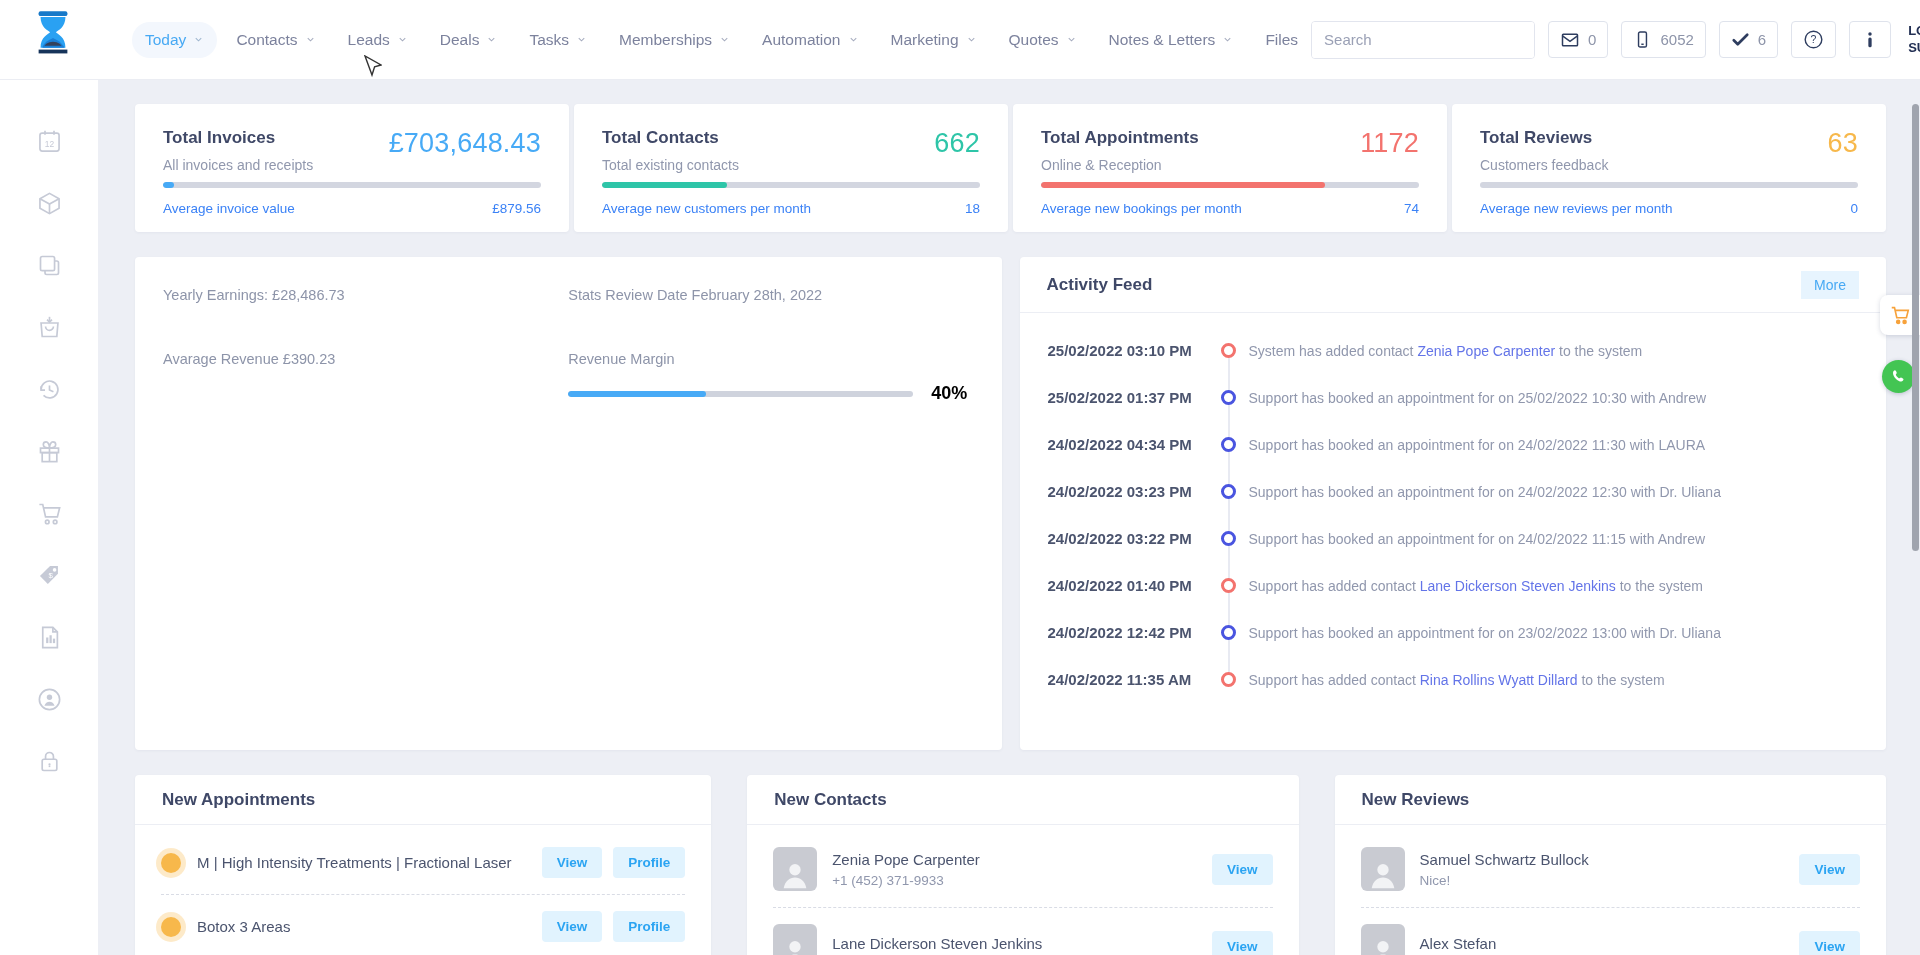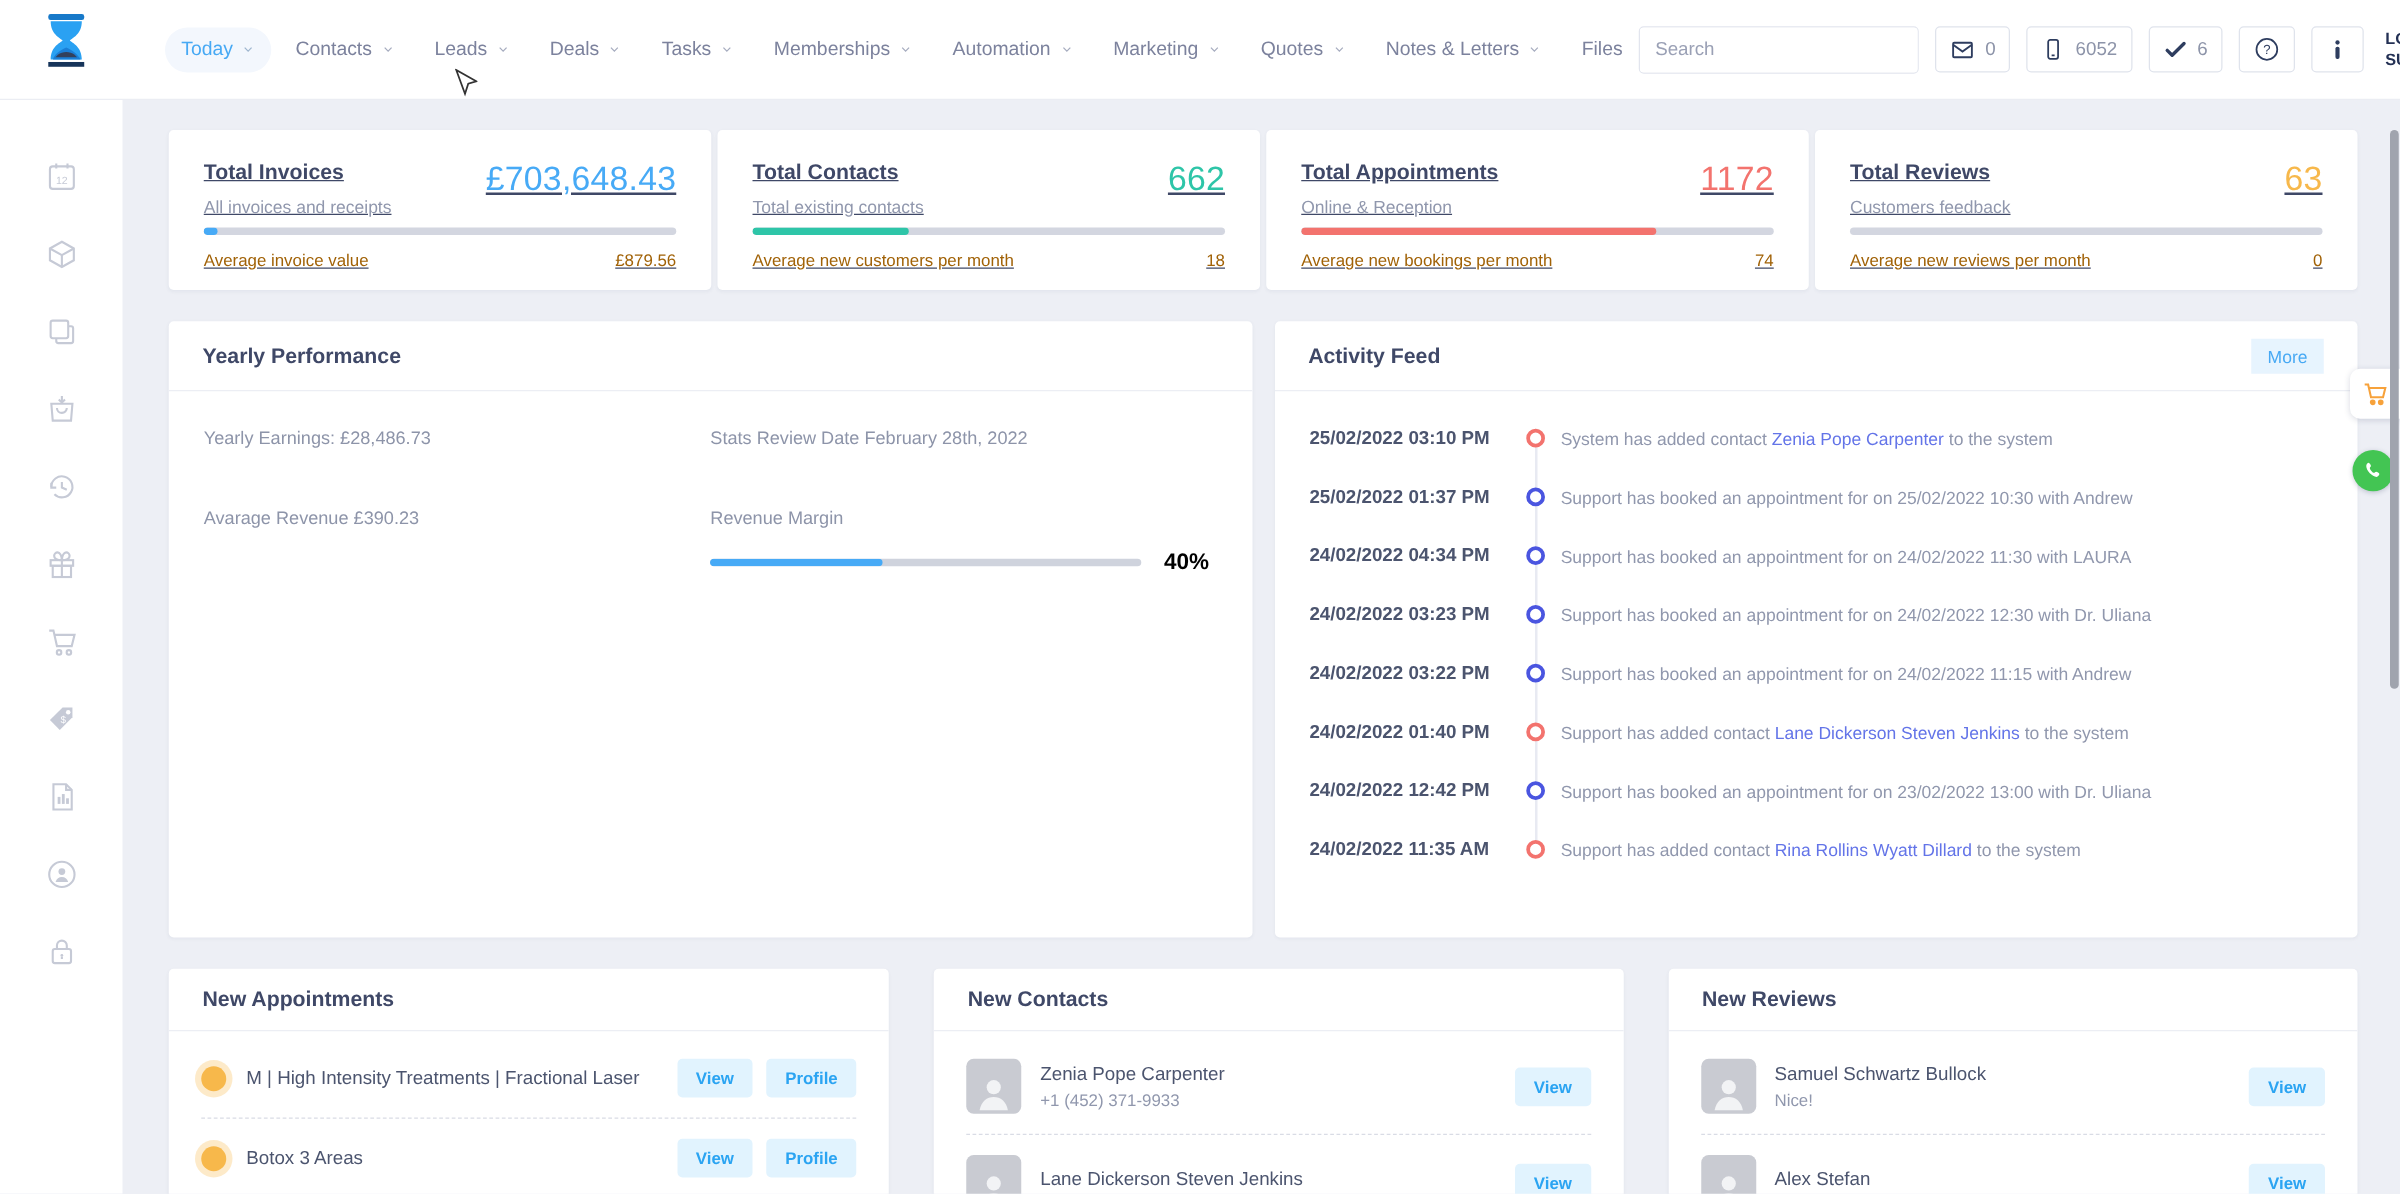--- a/index.html
+++ b/index.html
@@ -54,29 +54,29 @@
   .side-ic svg{ width:27px; height:27px; stroke:#c6cad6; fill:none; stroke-width:1.5; }
   
   .main{
     position:absolute; top:80px; left:98px; right:0; bottom:0;
     padding:24px 34px 0 37px; overflow:hidden;
   }
   .card, .panel{
     background:#fff; border-radius:4px; box-shadow:0 1px 3px rgba(40,50,90,.05);
   }
   
-  .stats-row{ display:grid; grid-template-columns:repeat(4,1fr); gap:5px; height:128px;text-decoration:underline; }
+  .stats-row{ display:grid; grid-template-columns:repeat(4,1fr); gap:5px; height:128px; }
   .card{ padding:24px 28px 16px; display:flex; flex-direction:column; }
   .card-top{ display:flex; }
   .card-title{ font-size:17px; font-weight:bold; color:#3f4867; }
   .card-sub{ font-size:14px; color:#9097ad; margin-top:9px; }
   .card-value{ margin-left:auto; font-size:27px; font-weight:500; letter-spacing:.2px; }
   .bar{ margin-top:auto; height:6px; border-radius:3px; background:#d3d6e0; overflow:hidden; }
   .fill{ display:block; height:100%; border-radius:3px; }
-  .avg-row{ display:flex; justify-content:space-between; font-size:13.5px; color:#a16207; margin-top:13px; }
+  .avg-row{ display:flex; justify-content:space-between; font-size:13.5px; color:#3b82f6; margin-top:13px; }
   
   .mid-row{ display:grid; grid-template-columns:1fr 1fr; gap:18px; height:493px; margin-top:25px; }
   .panel{ display:flex; flex-direction:column; overflow:hidden; }
   .panel-header{
     height:56px; flex:0 0 auto; padding:0 27px; display:flex; align-items:center;
     border-bottom:1px solid #eceef4;
   }
   .panel-title{ font-size:17px; font-weight:bold; color:#3f4867; }
   .more-btn{
     margin-left:auto; background:#e7f4fe; color:#47a9f4; font-size:14px;
@@ -421,23 +421,20 @@
         </div>
       <div class="avg-row">
         <span>Average new reviews per month</span>
         <span>0</span>
       </div>
     </div>
   </section>
 
   <section class="mid-row">
     <div class="panel">
-      <div class="panel-header">
-        <span class="panel-title">Yearly Performance</span>
-      </div>
       <div class="yearly-body">
         <div class="y-row">
           <div class="y-text">Yearly Earnings: £28,486.73</div>
           <div class="y-text">Stats Review Date February 28th, 2022</div>
         </div>
         <div class="y-row">
           <div class="y-text">Avarage Revenue £390.23</div>
           <div>
             <div class="margin-label">Revenue Margin</div>
             <div class="margin-line">

